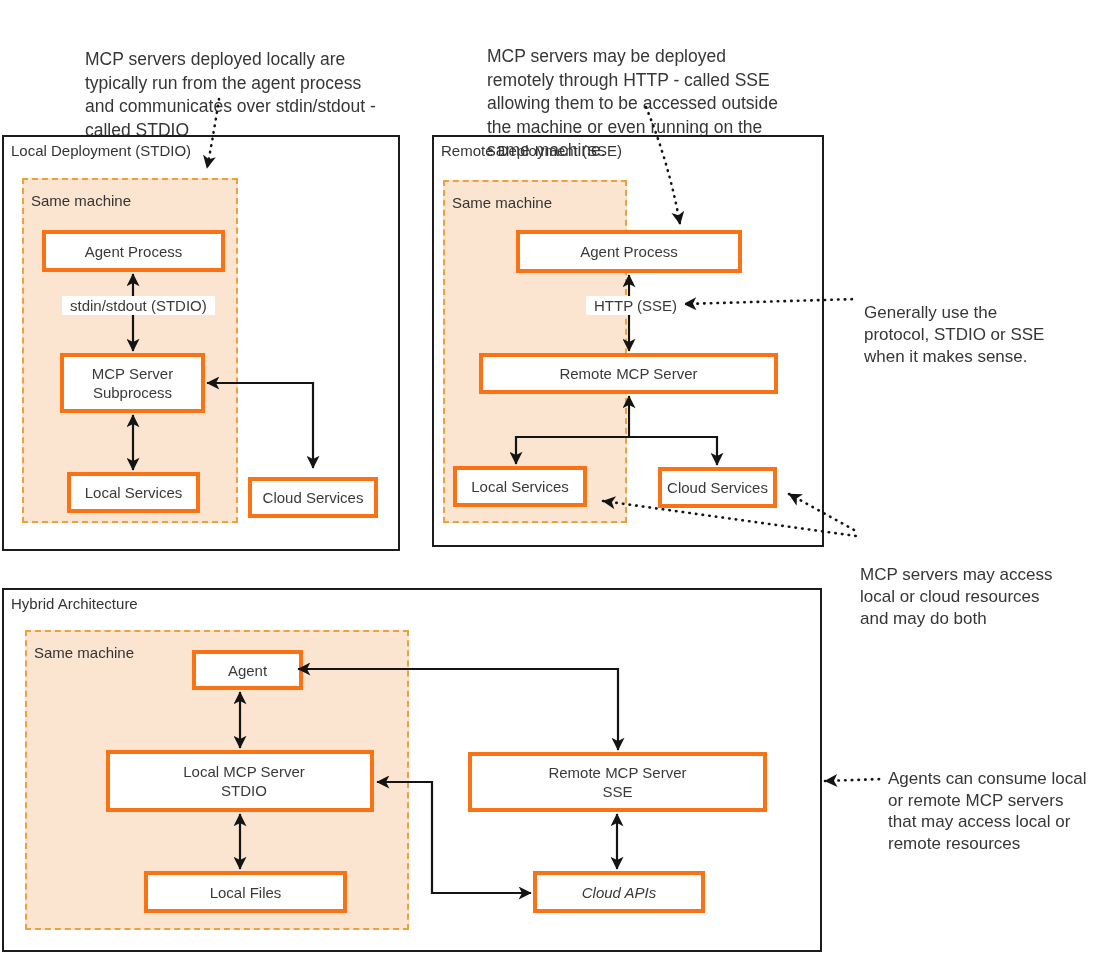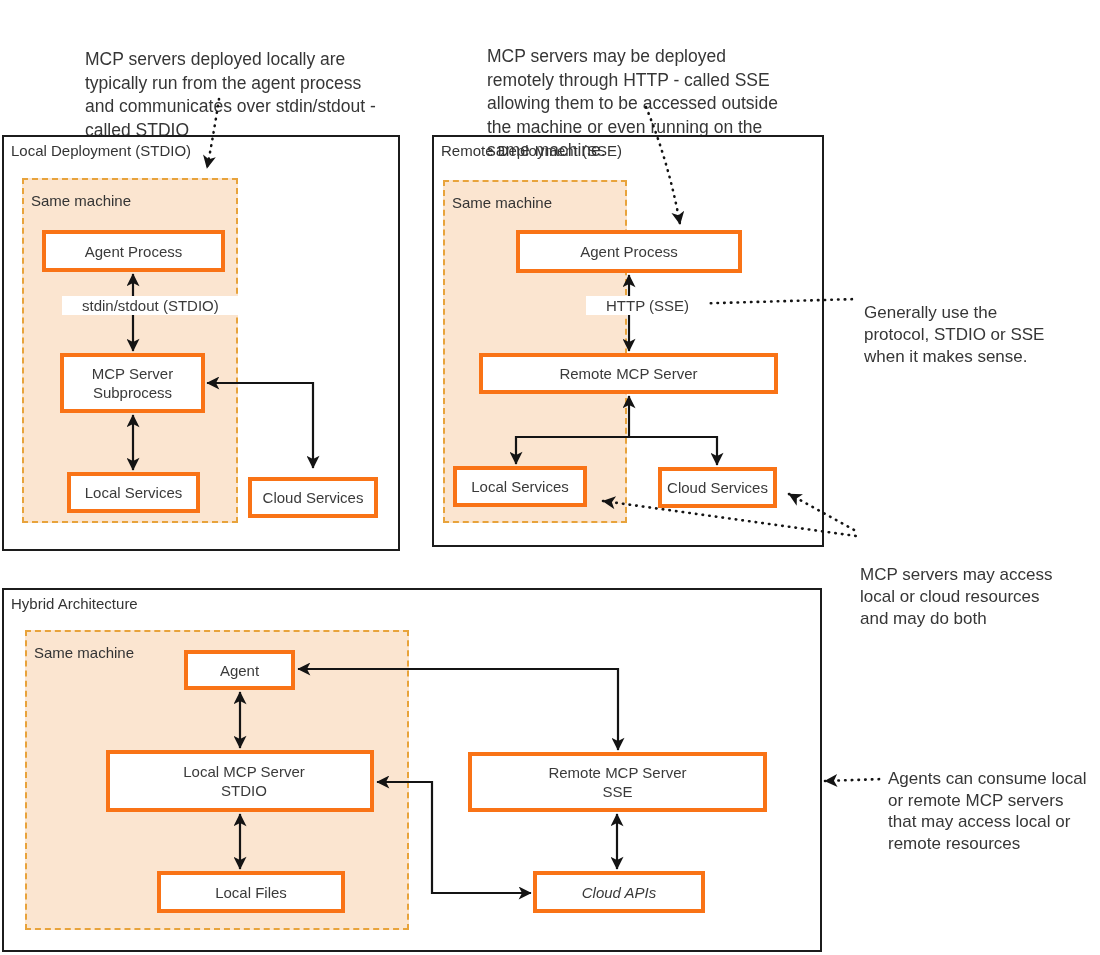--- a/index.html
+++ b/index.html
@@ -17,21 +17,21 @@
   .section-title{position:absolute;top:5px;left:7px;font-size:15px;color:#343434;}
   .sm{position:absolute;background:var(--smfill);border:2.5px dashed var(--smborder);box-sizing:border-box;text-align:center;}
   .sm-label{position:absolute;top:12px;left:7px;font-size:15px;color:#343434;}
   .node{
     position:absolute;background:#fff;border:4px solid #f97316;box-sizing:border-box;
     display:flex;align-items:center;justify-content:center;text-align:center;
     font-size:15px;line-height:19px;color:#3a3a3a;white-space:pre-line;
   }
   .edge-label{
     position:absolute;background:#fff;font-size:15px;color:#3a3a3a;
-    padding:1px 20px;z-index:6;
+    padding:1px 8px;z-index:6;
   }
   svg.overlay{position:absolute;left:0;top:0;z-index:5;pointer-events:none;}
   svg .solid{stroke:var(--line);stroke-width:2.2;fill:none;}
   svg .dotted{stroke:var(--line);stroke-width:2.6;fill:none;stroke-dasharray:.5 6.2;stroke-linecap:round;}
   svg .ah-fill{fill:var(--line);}
 </style>
 </head>
 <body>
 
 <div class="canvas" style="--smfill: #FBE5D0; --smborder: #E8A33B; --line: #141414; --text: #363636;">
@@ -80,24 +80,24 @@
   <div class="node" style="left:60px;top:353px;width:145px;height:60px;">MCP Server
 Subprocess</div>
   <div class="node" style="left:67px;top:472px;width:133px;height:41px;">Local Services</div>
   <div class="node" style="left:248px;top:477px;width:130px;height:41px;">Cloud Services</div>
 
   <div class="node" style="left:516px;top:230px;width:226px;height:43px;">Agent Process</div>
   <div class="node" style="left:479px;top:353px;width:299px;height:41px;">Remote MCP Server</div>
   <div class="node" style="left:453px;top:466px;width:134px;height:41px;">Local Services</div>
   <div class="node" style="left:658px;top:467px;width:119px;height:41px;">Cloud Services</div>
 
-  <div class="node" style="left:184px;top:650px;width:111px;height:40px;">Agent</div>
+  <div class="node" style="left:192px;top:650px;width:111px;height:40px;">Agent</div>
   <div class="node" style="left:106px;top:750px;width:268px;height:62px;padding-left:8px;">Local MCP Server
 STDIO</div>
-  <div class="node" style="left:157px;top:871px;width:188px;height:42px;">Local Files</div>
+  <div class="node" style="left:144px;top:871px;width:203px;height:42px;">Local Files</div>
   <div class="node" style="left:468px;top:752px;width:299px;height:60px;">Remote MCP Server
 SSE</div>
   <div class="node" style="left:533px;top:871px;width:172px;height:42px;font-style:italic;">Cloud APIs</div>
 
   <svg class="overlay" width="1100" height="955" viewBox="0 0 1100 955">
     <defs>
       <marker id="ah" viewBox="0 0 10 10" refX="9.5" refY="5" markerWidth="15" markerHeight="13" markerUnits="userSpaceOnUse" orient="auto-start-reverse">
         <path class="ah-fill" d="M 0 0 L 10 5 L 0 10 L 2.6 5 z"></path>
       </marker>
     </defs>

